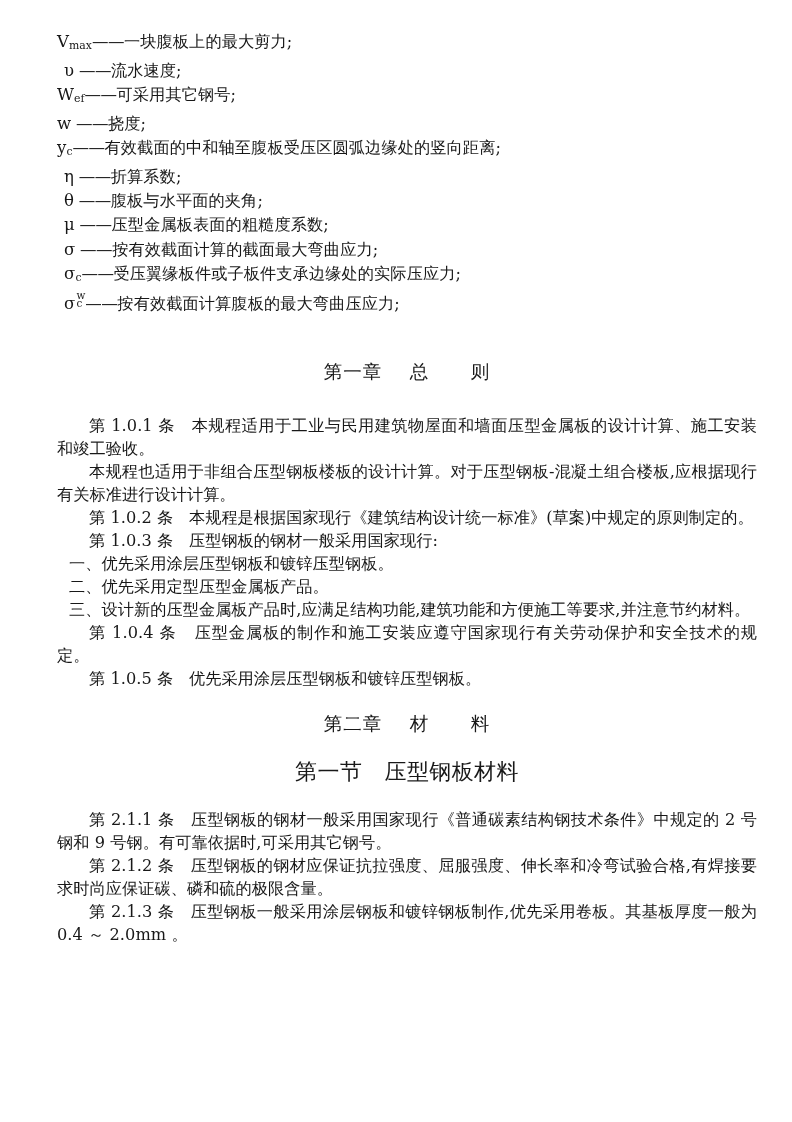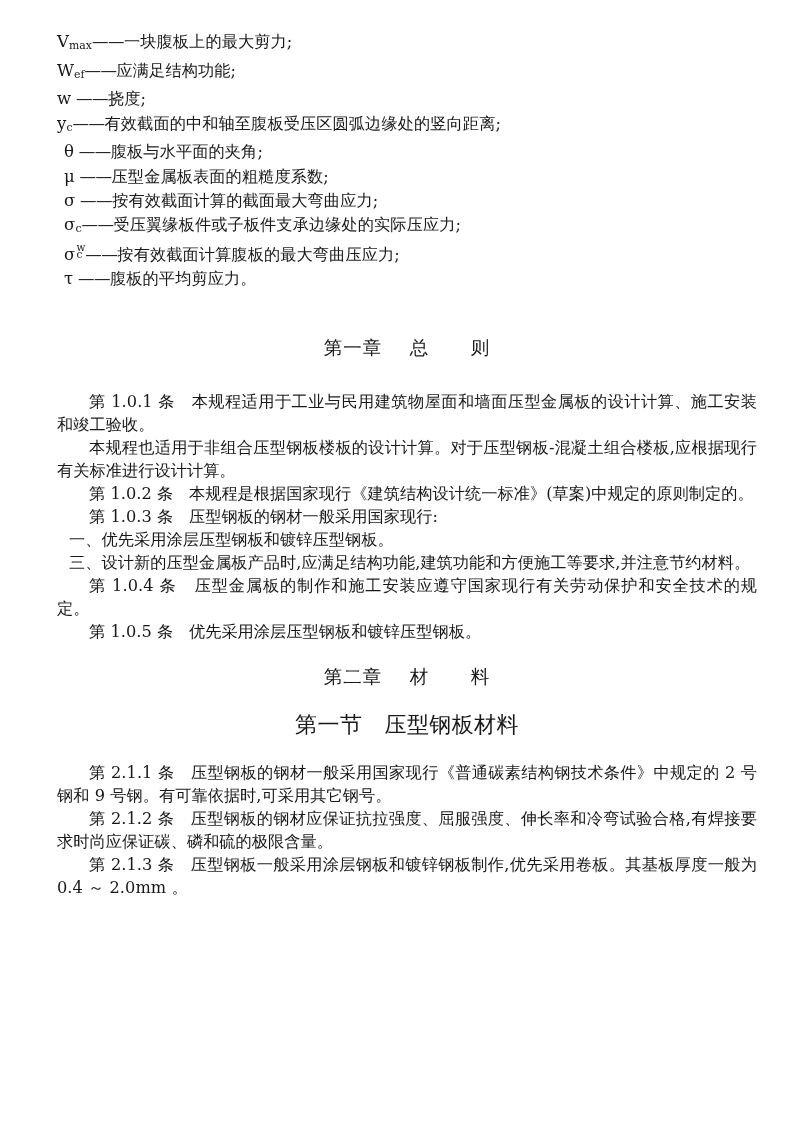--- a/index.html
+++ b/index.html
@@ -115,45 +115,47 @@
   .spacer-md { height: 21px; }
 </style>
 </head>
 <body>
 
 <div class="page">
   <div class="content">
 
     <div class="symbol-list" id="notation-list">
         <div class="symbol-line"><span class="sym"><span>V</span><sub>max</sub></span><span class="dash">——</span><span class="zh">一块腹板上的最大剪力;</span></div>
-        <div class="symbol-line"><span class="sym"><span>W</span><sub>ef</sub></span><span class="dash">——</span><span class="zh">应满足结构功能;</span></div>
+        <div class="symbol-line"><span class="sym sym-pad"><span>υ</span></span><span class="dash"> ——</span><span class="zh">流水速度;</span></div>
+        <div class="symbol-line"><span class="sym"><span>W</span><sub>ef</sub></span><span class="dash">——</span><span class="zh">可采用其它钢号;</span></div>
         <div class="symbol-line"><span class="sym"><span>w</span></span><span class="dash"> ——</span><span class="zh">挠度;</span></div>
         <div class="symbol-line"><span class="sym"><span>y</span><sub>c</sub></span><span class="dash">——</span><span class="zh">有效截面的中和轴至腹板受压区圆弧边缘处的竖向距离;</span></div>
+        <div class="symbol-line"><span class="sym sym-pad"><span>η</span></span><span class="dash"> ——</span><span class="zh">折算系数;</span></div>
         <div class="symbol-line"><span class="sym sym-pad"><span>θ</span></span><span class="dash"> ——</span><span class="zh">腹板与水平面的夹角;</span></div>
         <div class="symbol-line"><span class="sym sym-pad"><span>μ</span></span><span class="dash"> ——</span><span class="zh">压型金属板表面的粗糙度系数;</span></div>
         <div class="symbol-line"><span class="sym sym-pad"><span>σ</span></span><span class="dash"> ——</span><span class="zh">按有效截面计算的截面最大弯曲应力;</span></div>
         <div class="symbol-line"><span class="sym sym-pad"><span>σ</span><sub>c</sub></span><span class="dash">——</span><span class="zh">受压翼缘板件或子板件支承边缘处的实际压应力;</span></div>
         <div class="symbol-line"><span class="sym sym-pad"><span>σ</span><span class="subsup"><span class="up">w</span><span class="dn">c</span></span></span><span class="dash">——</span><span class="zh">按有效截面计算腹板的最大弯曲压应力;</span></div>
-        <div class="symbol-line"><span class="sym sym-pad"><span>τ</span></span><span class="dash"> ——</span><span class="zh">腹板的平均剪应力。</span></div>
       </div>
 
     <div class="spacer-xl"></div>
 
     <div class="chapter-heading">第一章    总      则</div>
 
     <div class="spacer-lg"></div>
 
     <div id="ch1-articles">
         <div class="para indent"><span>第 1.0.1 条</span><span>&nbsp;&nbsp;&nbsp;</span><span>本规程适用于工业与民用建筑物屋面和墙面压型金属板的设计计算、施工安装和竣工验收。</span></div>
         <div class="para indent"><span>本规程也适用于非组合压型钢板楼板的设计计算。对于压型钢板-混凝土组合楼板,应根据现行有关标准进行设计计算。</span></div>
         <div class="para indent"><span>第 1.0.2 条</span><span>&nbsp;&nbsp;&nbsp;</span><span>本规程是根据国家现行《建筑结构设计统一标准》(草案)中规定的原则制定的。</span></div>
         <div class="para indent"><span>第 1.0.3 条</span><span>&nbsp;&nbsp;&nbsp;</span><span>压型钢板的钢材一般采用国家现行:</span></div>
       </div>
     <div id="ch1-list">
         <div class="para indent-sm">一、优先采用涂层压型钢板和镀锌压型钢板。</div>
+        <div class="para indent-sm">二、优先采用定型压型金属板产品。</div>
         <div class="para indent-sm">三、设计新的压型金属板产品时,应满足结构功能,建筑功能和方便施工等要求,并注意节约材料。</div>
       </div>
     <div id="ch1-articles-after">
         <div class="para indent"><span>第 1.0.4 条</span><span>&nbsp;&nbsp;&nbsp;</span><span>压型金属板的制作和施工安装应遵守国家现行有关劳动保护和安全技术的规定。</span></div>
         <div class="para indent"><span>第 1.0.5 条</span><span>&nbsp;&nbsp;&nbsp;</span><span>优先采用涂层压型钢板和镀锌压型钢板。</span></div>
       </div>
 
     <div class="spacer-md"></div>
 
     <div class="chapter-heading">第二章    材      料</div>

